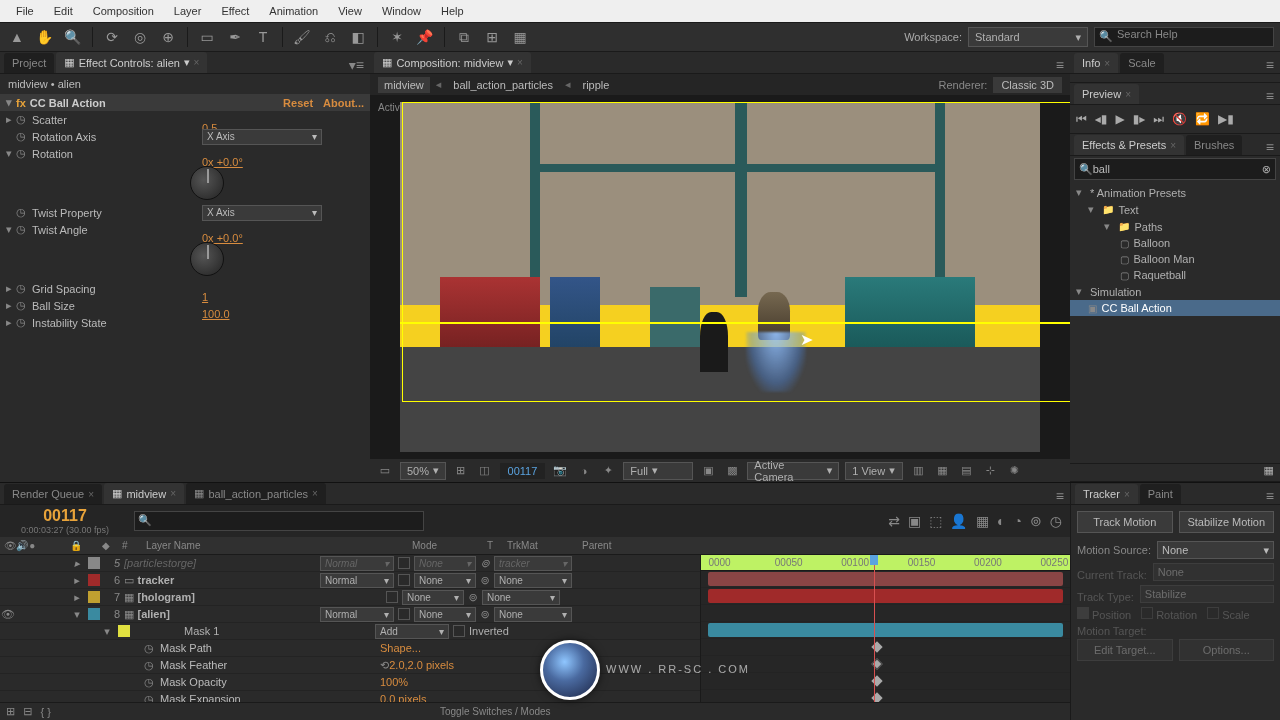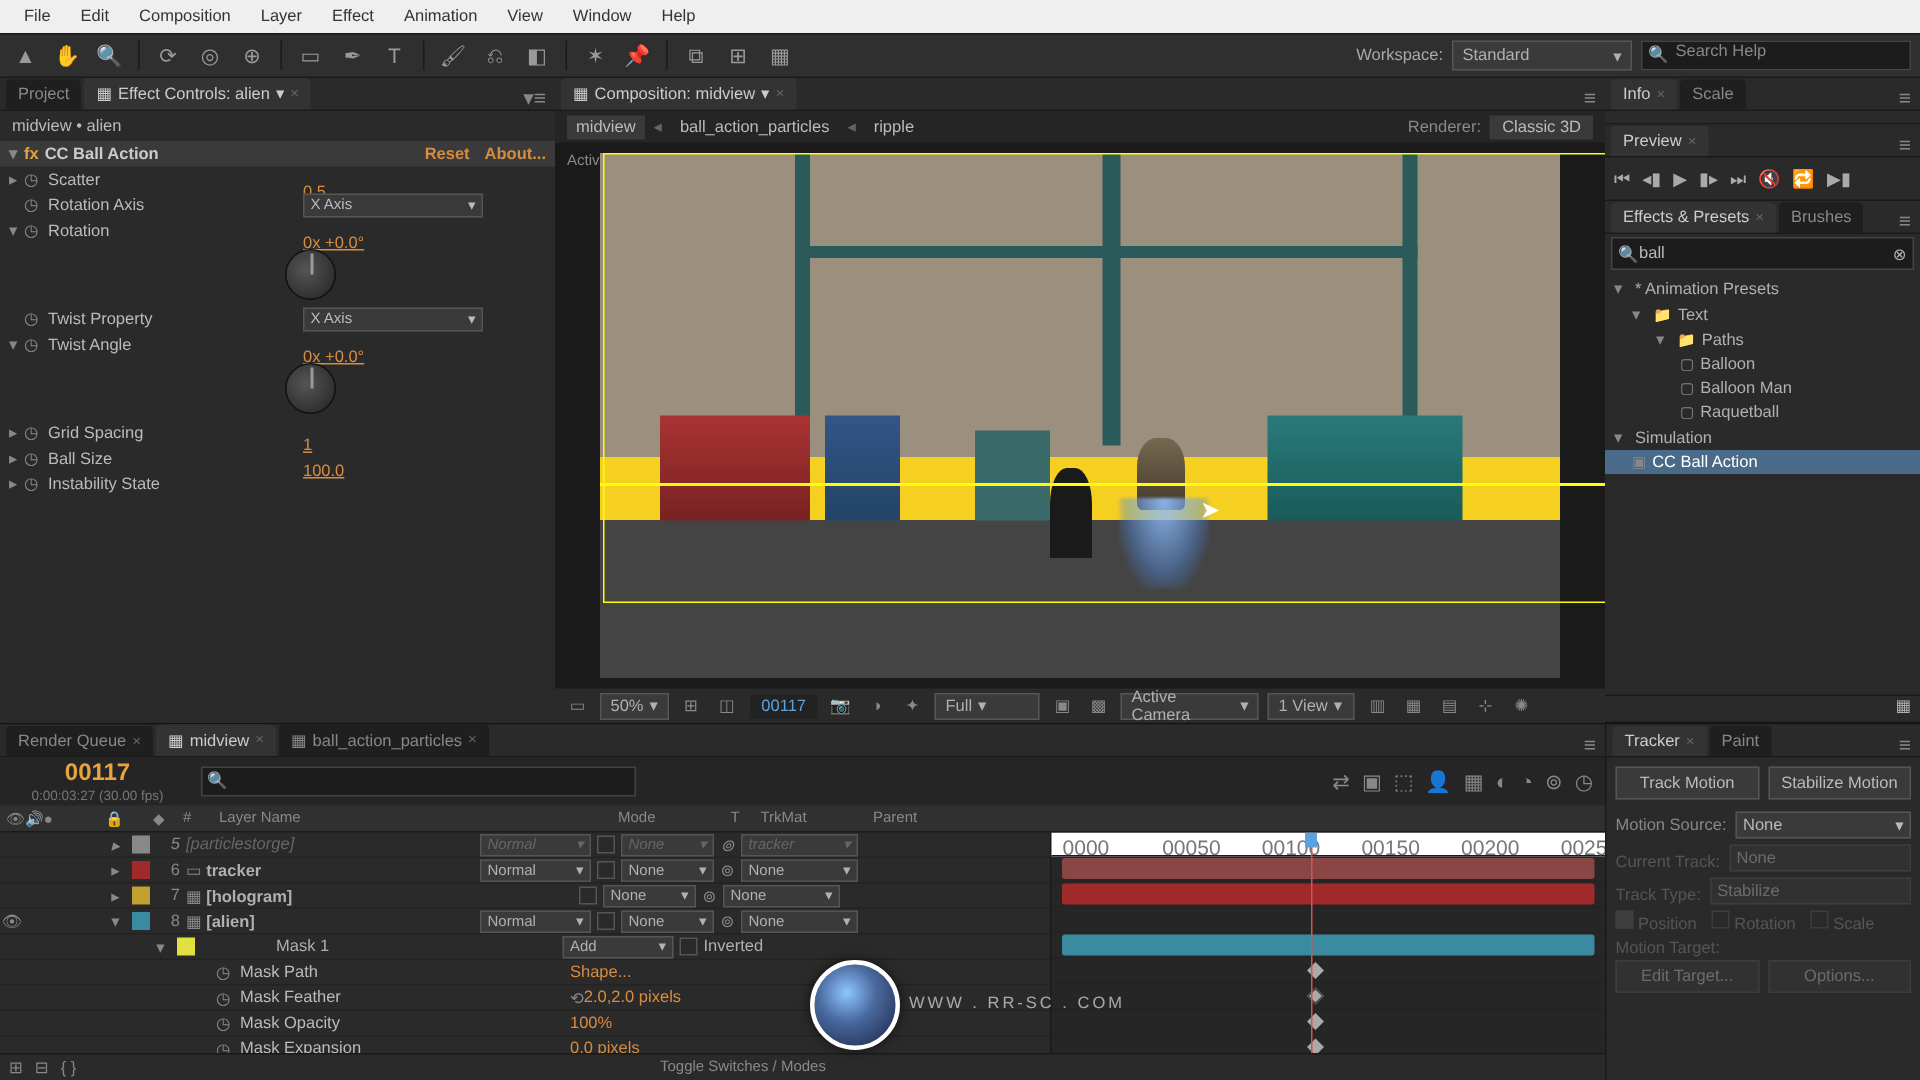--- a/index.html
+++ b/index.html
@@ -132,21 +132,21 @@
 .mode-dd, .trk-dd, .par-dd { height: 15px; background: #3a3a3a; border: 1px solid #555; padding: 0 4px; font-size: 10px; display: flex; align-items: center; justify-content: space-between; }
 .mode-dd { width: 74px; }
 .trk-dd { width: 62px; }
 .par-dd { width: 78px; }
 .t-cb { width: 12px; height: 12px; margin: 0 4px; border: 1px solid #555; }
 .par-link { width: 18px; color: #888; text-align: center; }
 
 .subprop { padding-left: 120px; color: #bbb; }
 .subprop .pval { color: #d88c3f; }
 
-.ruler { height: 16px; background: #ffffff; border-bottom: 1px solid #1a1a1a; display: flex; position: relative; font-size: 14px; color: #777; }
+.ruler { height: 16px; background: #bef264; border-bottom: 1px solid #1a1a1a; display: flex; position: relative; font-size: 10px; color: #777; }
 .tick { position: absolute; top: 2px; }
 .playhead { position: absolute; top: 0; left: 50%; width: 1px; height: 100%; background: #d85050; }
 .playhead::before { content: ""; position: absolute; top: 0; left: -4px; width: 8px; height: 10px; background: #5aa3e0; }
 
 .bar-row { height: 17px; position: relative; border-bottom: 1px solid #232323; }
 .clip-bar { position: absolute; height: 14px; top: 1px; border-radius: 2px; }
 .kf { position: absolute; width: 8px; height: 8px; background: #aaa; transform: rotate(45deg); top: 4px; }
 
 
 .right-bottom { width: 210px; background: #2a2a2a; border-left: 1px solid #1a1a1a; display: flex; flex-direction: column; }

